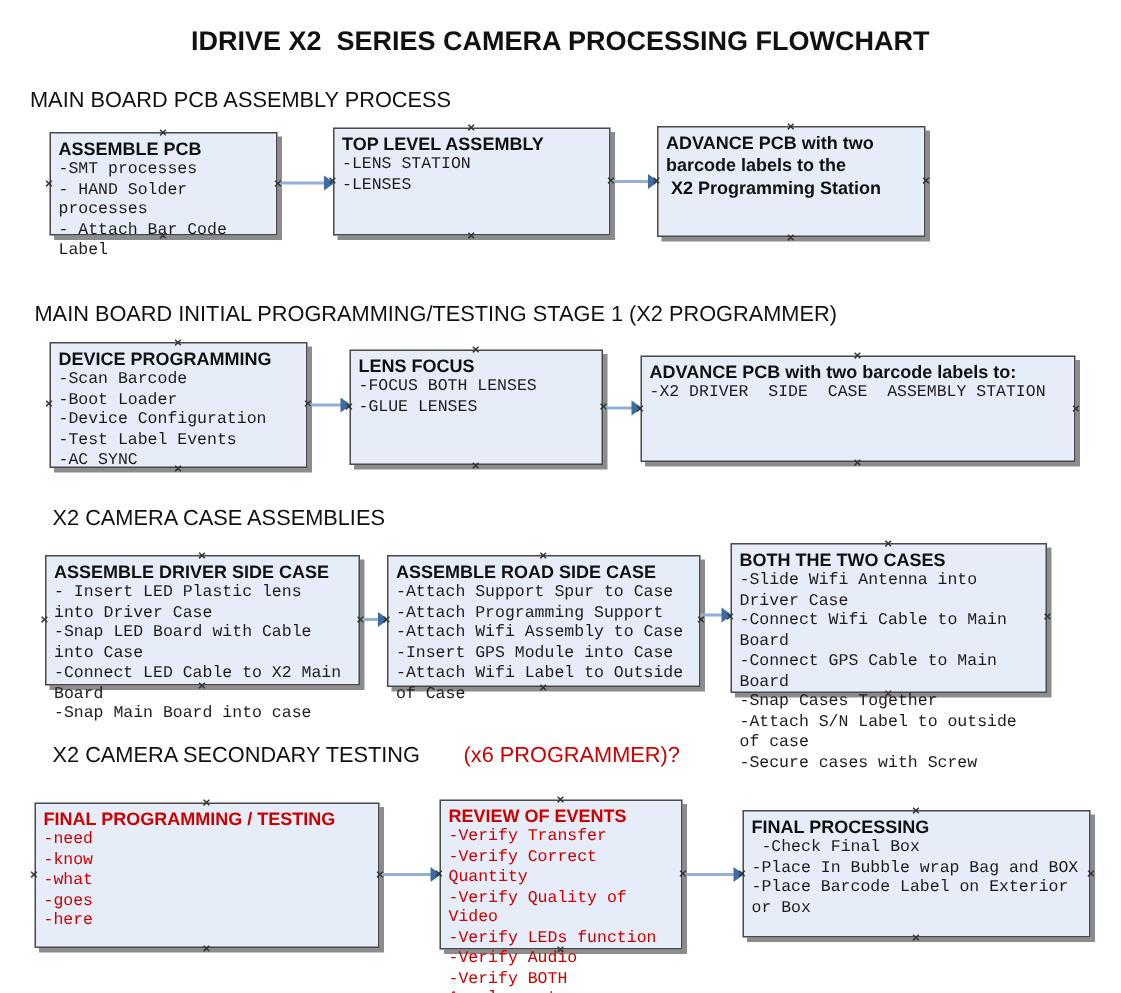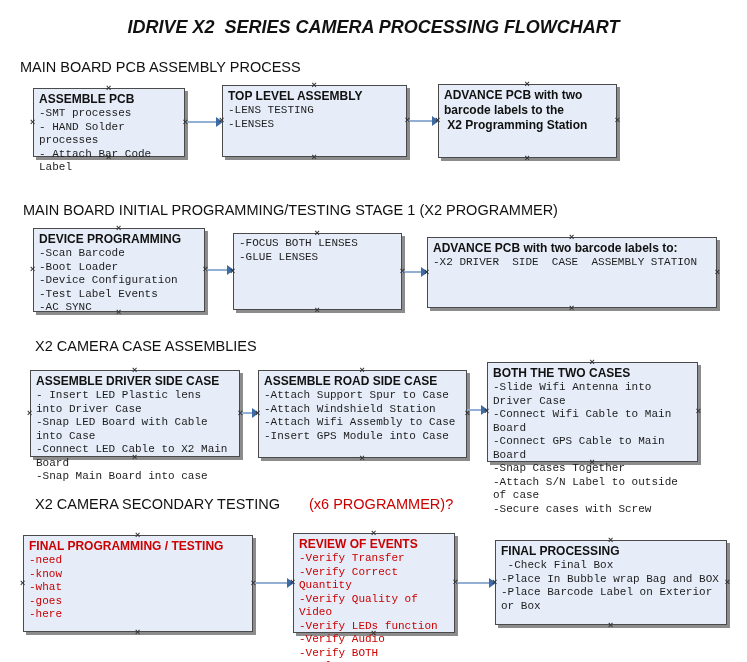--- a/index.html
+++ b/index.html
@@ -2,21 +2,21 @@
 <html style="--box_fill: #e6edf8; --box_border: #4a4a4a; --shadow: #8c8c8c; --arrow_line: #93afd3; --arrow_head: #3f6ba5; --red: #cc0000;"><head>
 <meta charset="utf-8">
 <style>
   html,body { margin:0; padding:0; background:#ffffff; }
   #canvas {
     position:relative; width:747px; height:662px; background:#ffffff;
     font-family:"Liberation Sans", sans-serif; overflow:hidden;
   }
   .page-title {
     position:absolute; top:17px; left:0; width:747px; text-align:center;
-    font-size:18px; font-weight:bold; color:#111; white-space:pre;font-style:italic;
+    font-size:18px; font-weight:bold; color:#111; white-space:pre;
   }
   .sec-header {
     position:absolute; font-size:14.5px; font-weight:normal; color:#111; white-space:pre;
   }
   .red { color:var(--red);padding-left:21px; }
   .box {
     position:absolute; box-sizing:border-box;
     background:var(--box_fill);
     border:1px solid var(--box_border);
     box-shadow:3px 3px 0 var(--shadow);
@@ -60,21 +60,21 @@
     <div class="bi">- HAND Solder processes</div>
     <div class="bi">- Attach Bar Code Label</div>
   </div>
 
   <div class="box" style="left:222px;top:85px;width:185px;height:72px">
     <span class="h h-t">×</span>
     <span class="h h-b">×</span>
     <span class="h h-l">×</span>
     <span class="h h-r">×</span>
     <div class="bt">TOP LEVEL ASSEMBLY</div>
-    <div class="bi">-LENS TESTING</div>
+    <div class="bi">-LENS STATION</div>
     <div class="bi">-LENSES</div>
   </div>
 
   <div class="box" style="left:438px;top:84px;width:179px;height:74px">
     <span class="h h-t">×</span>
     <span class="h h-b">×</span>
     <span class="h h-l">×</span>
     <span class="h h-r">×</span>
     <div class="bt">ADVANCE PCB with two barcode labels to the
  X2 Programming Station</div>
@@ -102,20 +102,21 @@
     <div class="bi">-Device Configuration</div>
     <div class="bi">-Test Label Events</div>
     <div class="bi">-AC SYNC</div>
   </div>
 
   <div class="box" style="left:233px;top:233px;width:169px;height:77px">
     <span class="h h-t">×</span>
     <span class="h h-b">×</span>
     <span class="h h-l">×</span>
     <span class="h h-r">×</span>
+    <div class="bt">LENS FOCUS</div>
     <div class="bi">-FOCUS BOTH LENSES</div>
     <div class="bi">-GLUE LENSES</div>
   </div>
 
   <div class="box" style="left:427px;top:237px;width:290px;height:71px">
     <span class="h h-t">×</span>
     <span class="h h-b">×</span>
     <span class="h h-l">×</span>
     <span class="h h-r">×</span>
     <div class="bt">ADVANCE PCB with two barcode labels to:</div>
@@ -145,23 +146,24 @@
     <div class="bi">-Snap Main Board into case</div>
   </div>
 
   <div class="box" style="left:258px;top:370px;width:209px;height:88px">
     <span class="h h-t">×</span>
     <span class="h h-b">×</span>
     <span class="h h-l">×</span>
     <span class="h h-r">×</span>
     <div class="bt">ASSEMBLE ROAD SIDE CASE</div>
     <div class="bi">-Attach Support Spur to Case</div>
-    <div class="bi">-Attach Windshield Station</div>
+    <div class="bi">-Attach Programming Support</div>
     <div class="bi">-Attach Wifi Assembly to Case</div>
     <div class="bi">-Insert GPS Module into Case</div>
+    <div class="bi">-Attach Wifi Label to Outside of Case</div>
   </div>
 
   <div class="box" style="left:487px;top:362px;width:211px;height:100px">
     <span class="h h-t">×</span>
     <span class="h h-b">×</span>
     <span class="h h-l">×</span>
     <span class="h h-r">×</span>
     <div class="bt">BOTH THE TWO CASES</div>
     <div class="bi">-Slide Wifi Antenna into Driver Case</div>
     <div class="bi">-Connect Wifi Cable to Main Board</div>

